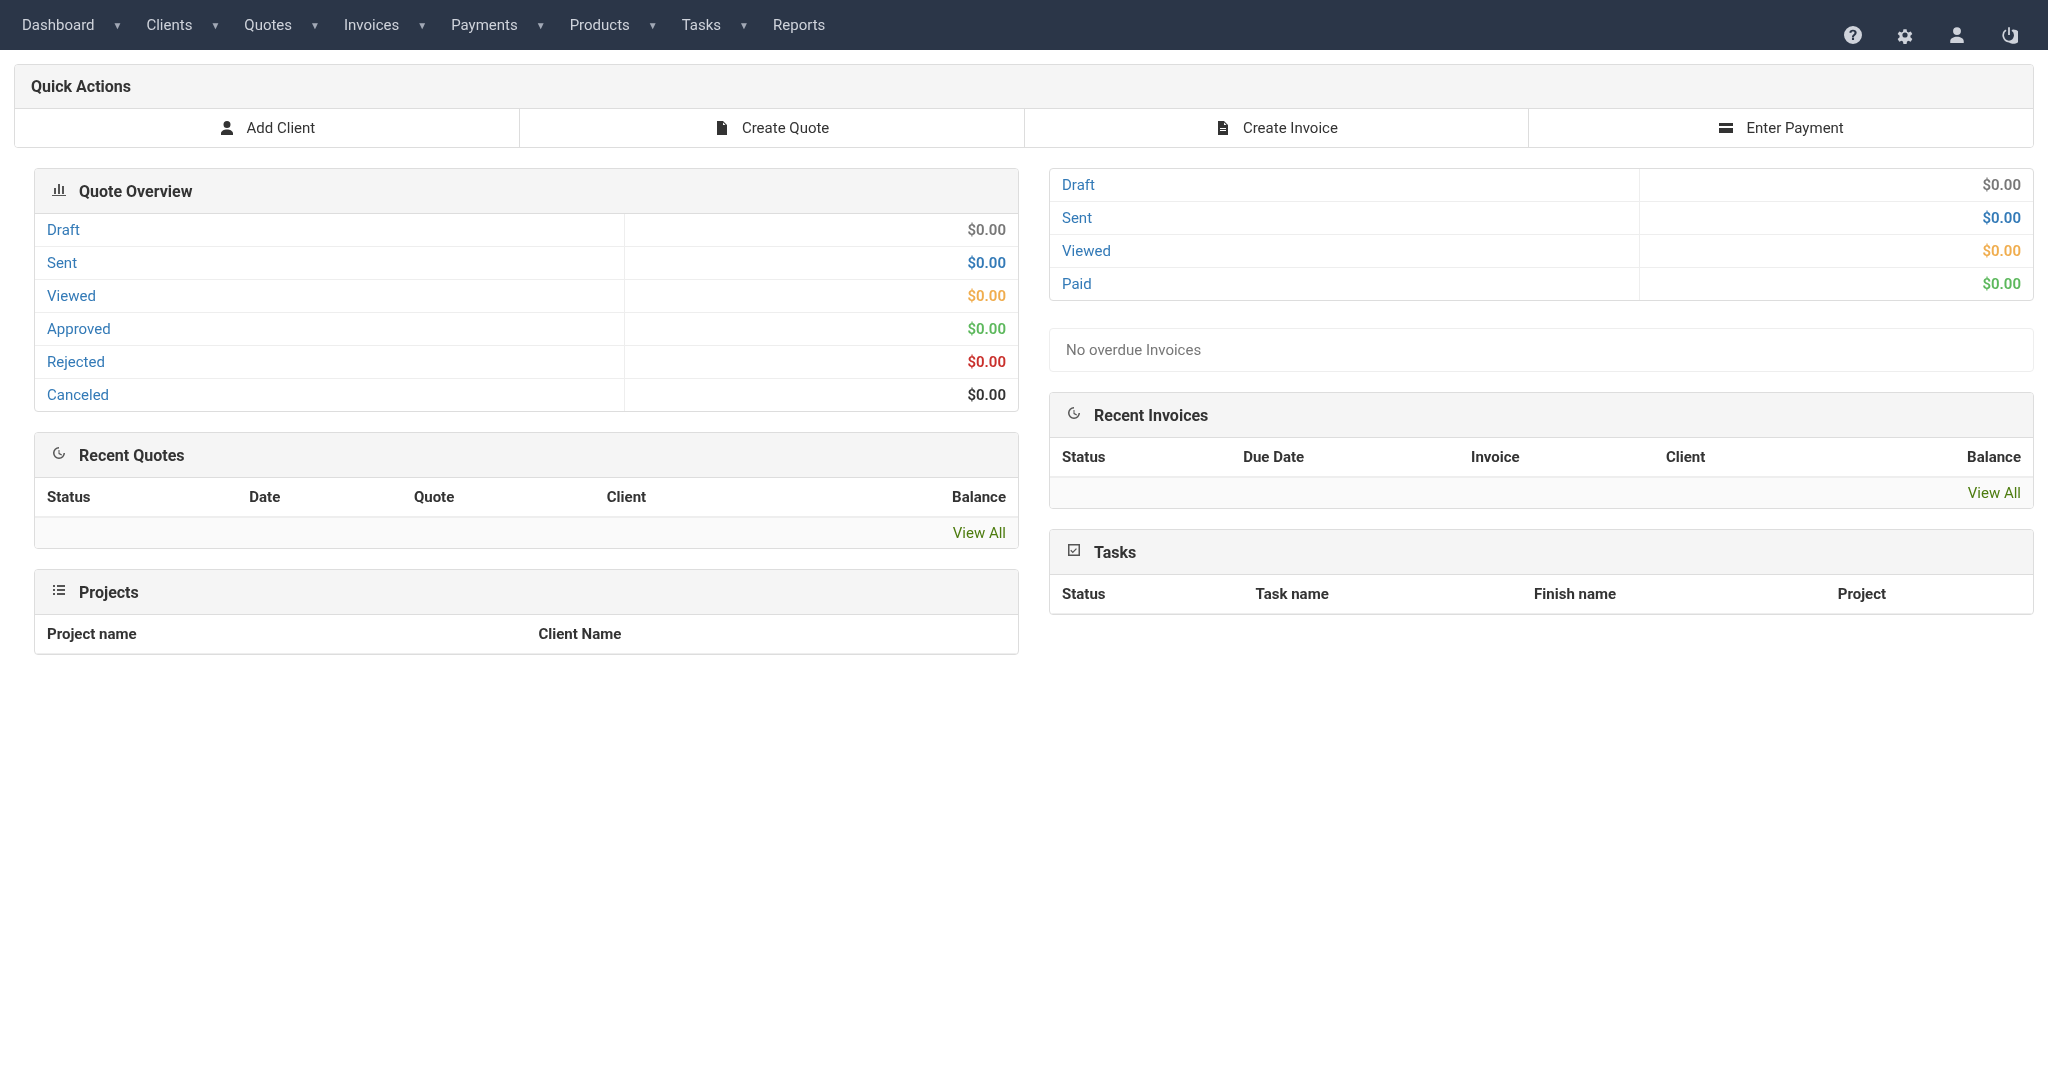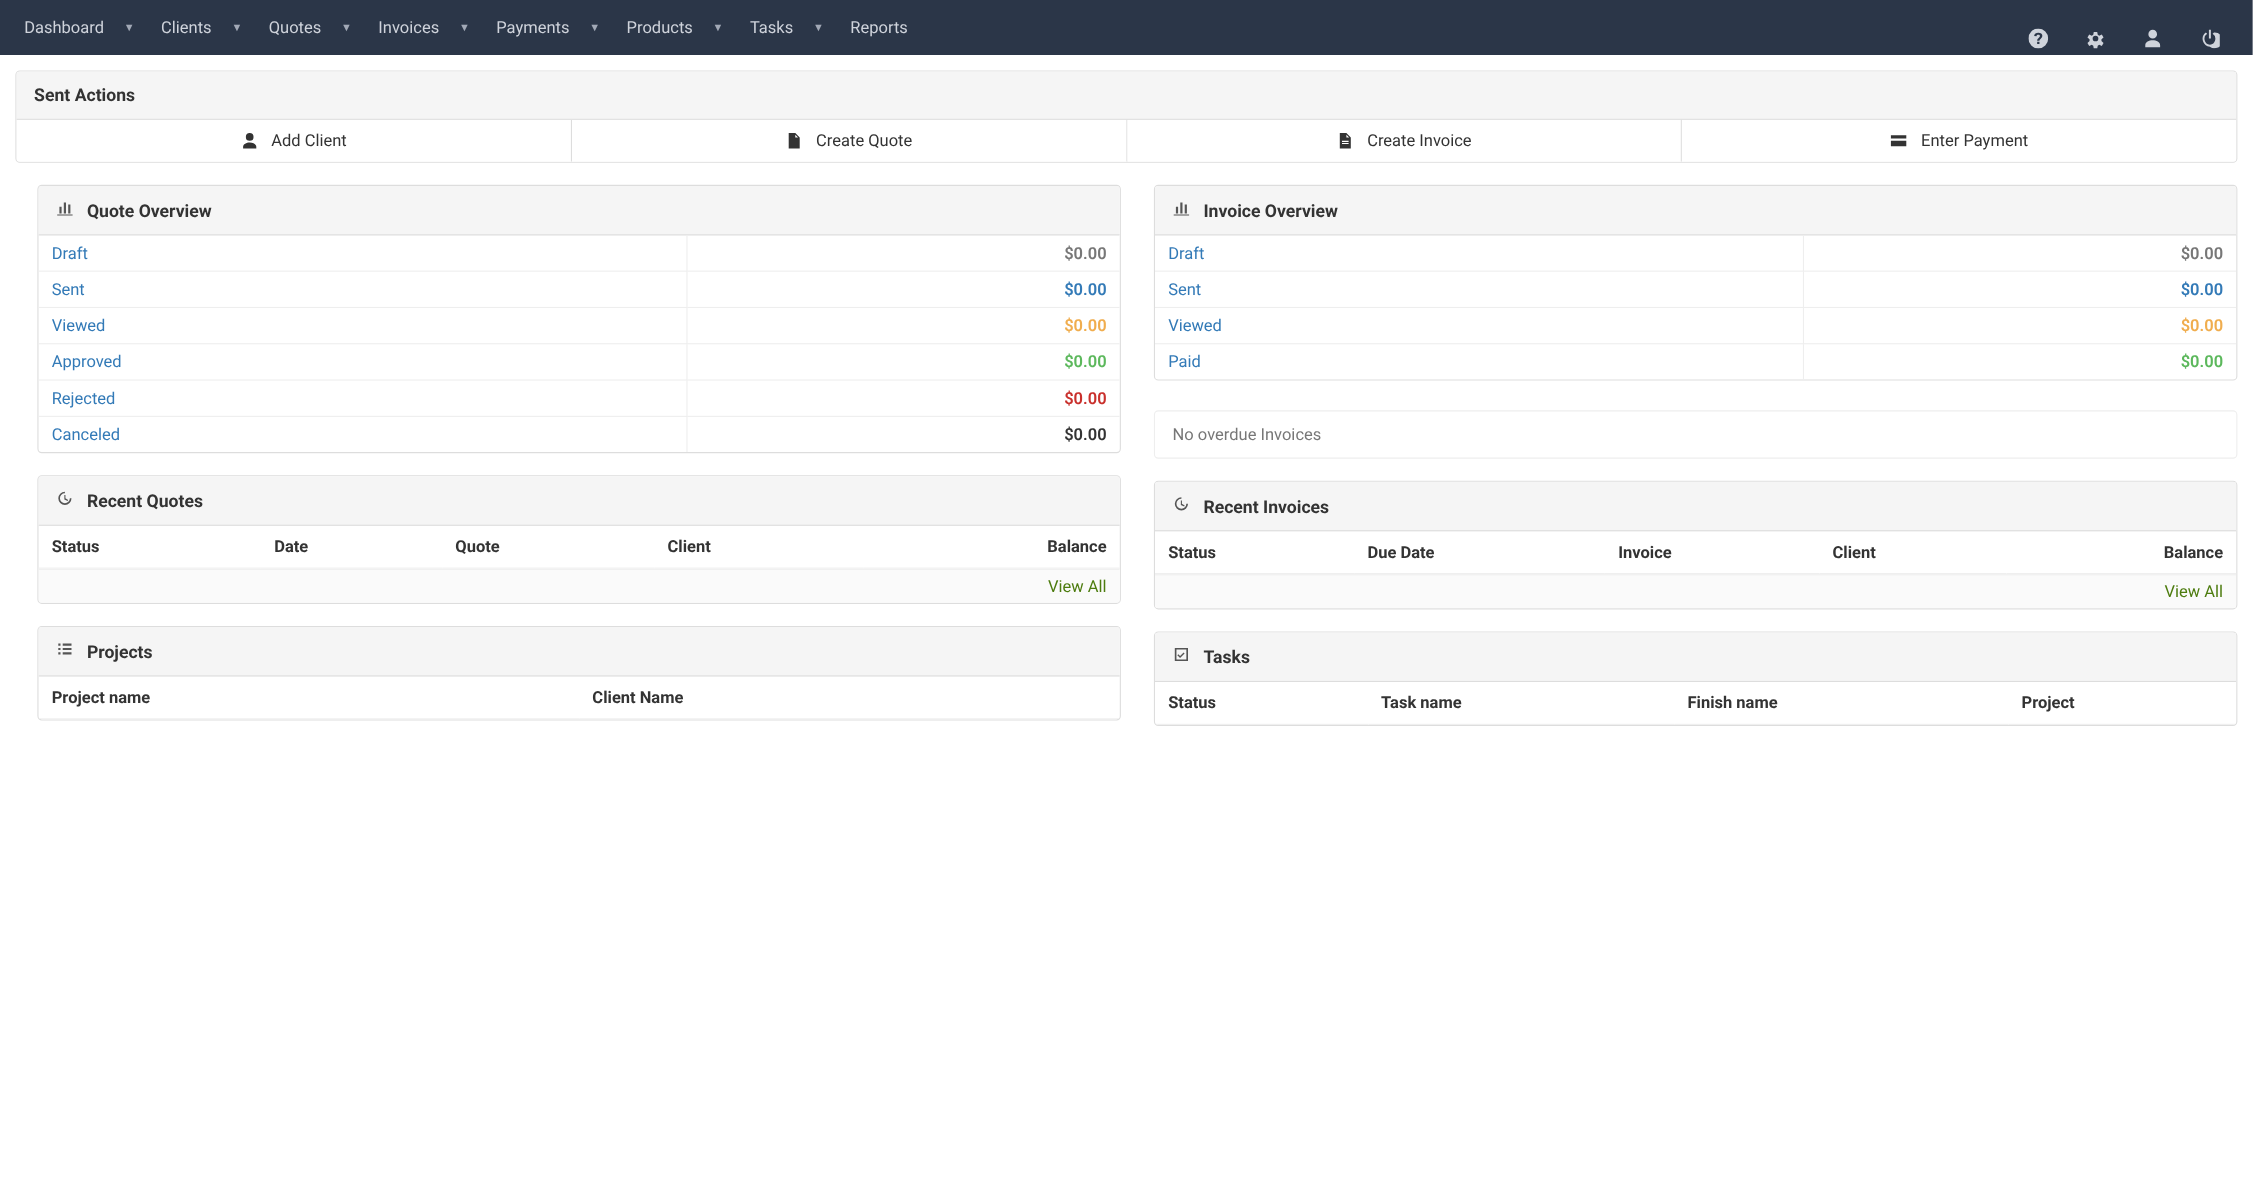--- a/index.html
+++ b/index.html
@@ -99,21 +99,21 @@
           <path d="M8.8 1v7H7.2V1h1.6zM4.7 3.1l1.1 1.1A4.8 4.8 0 008 13a4.8 4.8 0 002.2-8.8l1.1-1.1A6.4 6.4 0 118 14.6 6.4 6.4 0 014.7 3.1z"></path>
         </svg>
     </span>
   </div>
 </div>
 
 <div class="container">
 
   <div class="panel">
     <div class="panel-heading">
-      <span>Sent Actions</span>
+      <span>Quick Actions</span>
     </div>
     <div class="quick-actions-body">
       <div class="qa-btn">
         <span class="icon-wrap">
             <svg viewBox="0 0 16 16">
               <path d="M8 8a3.5 3.5 0 100-7 3.5 3.5 0 000 7zm0 1.5c-3 0-6 1.5-6 4V15h12v-1.5c0-2.5-3-4-6-4z"></path>
             </svg>
           </span>
         <span>Add Client</span>
       </div>
@@ -223,26 +223,20 @@
           </tr>
             </thead>
         </table>
       </div>
 
     </div>
 
     <div class="col">
 
       <div class="panel">
-        <div class="panel-heading">
-          <span class="hicon"><svg viewBox="0 0 16 16">
-                <path d="M1 14h14v1H1v-1zM3 7h2v6H3V7zm4-4h2v10H7V3zm4 2h2v8h-2V5z"></path>
-              </svg></span>
-          <span>Invoice Overview</span>
-        </div>
         <table class="overview">
           <tbody id="invoice-overview-body">
               <tr>
                 <td class="status"><a href="#">Draft</a></td>
                 <td class="amount amt-gray">$0.00</td>
               </tr>
               <tr>
                 <td class="status"><a href="#">Sent</a></td>
                 <td class="amount amt-blue">$0.00</td>
               </tr>

